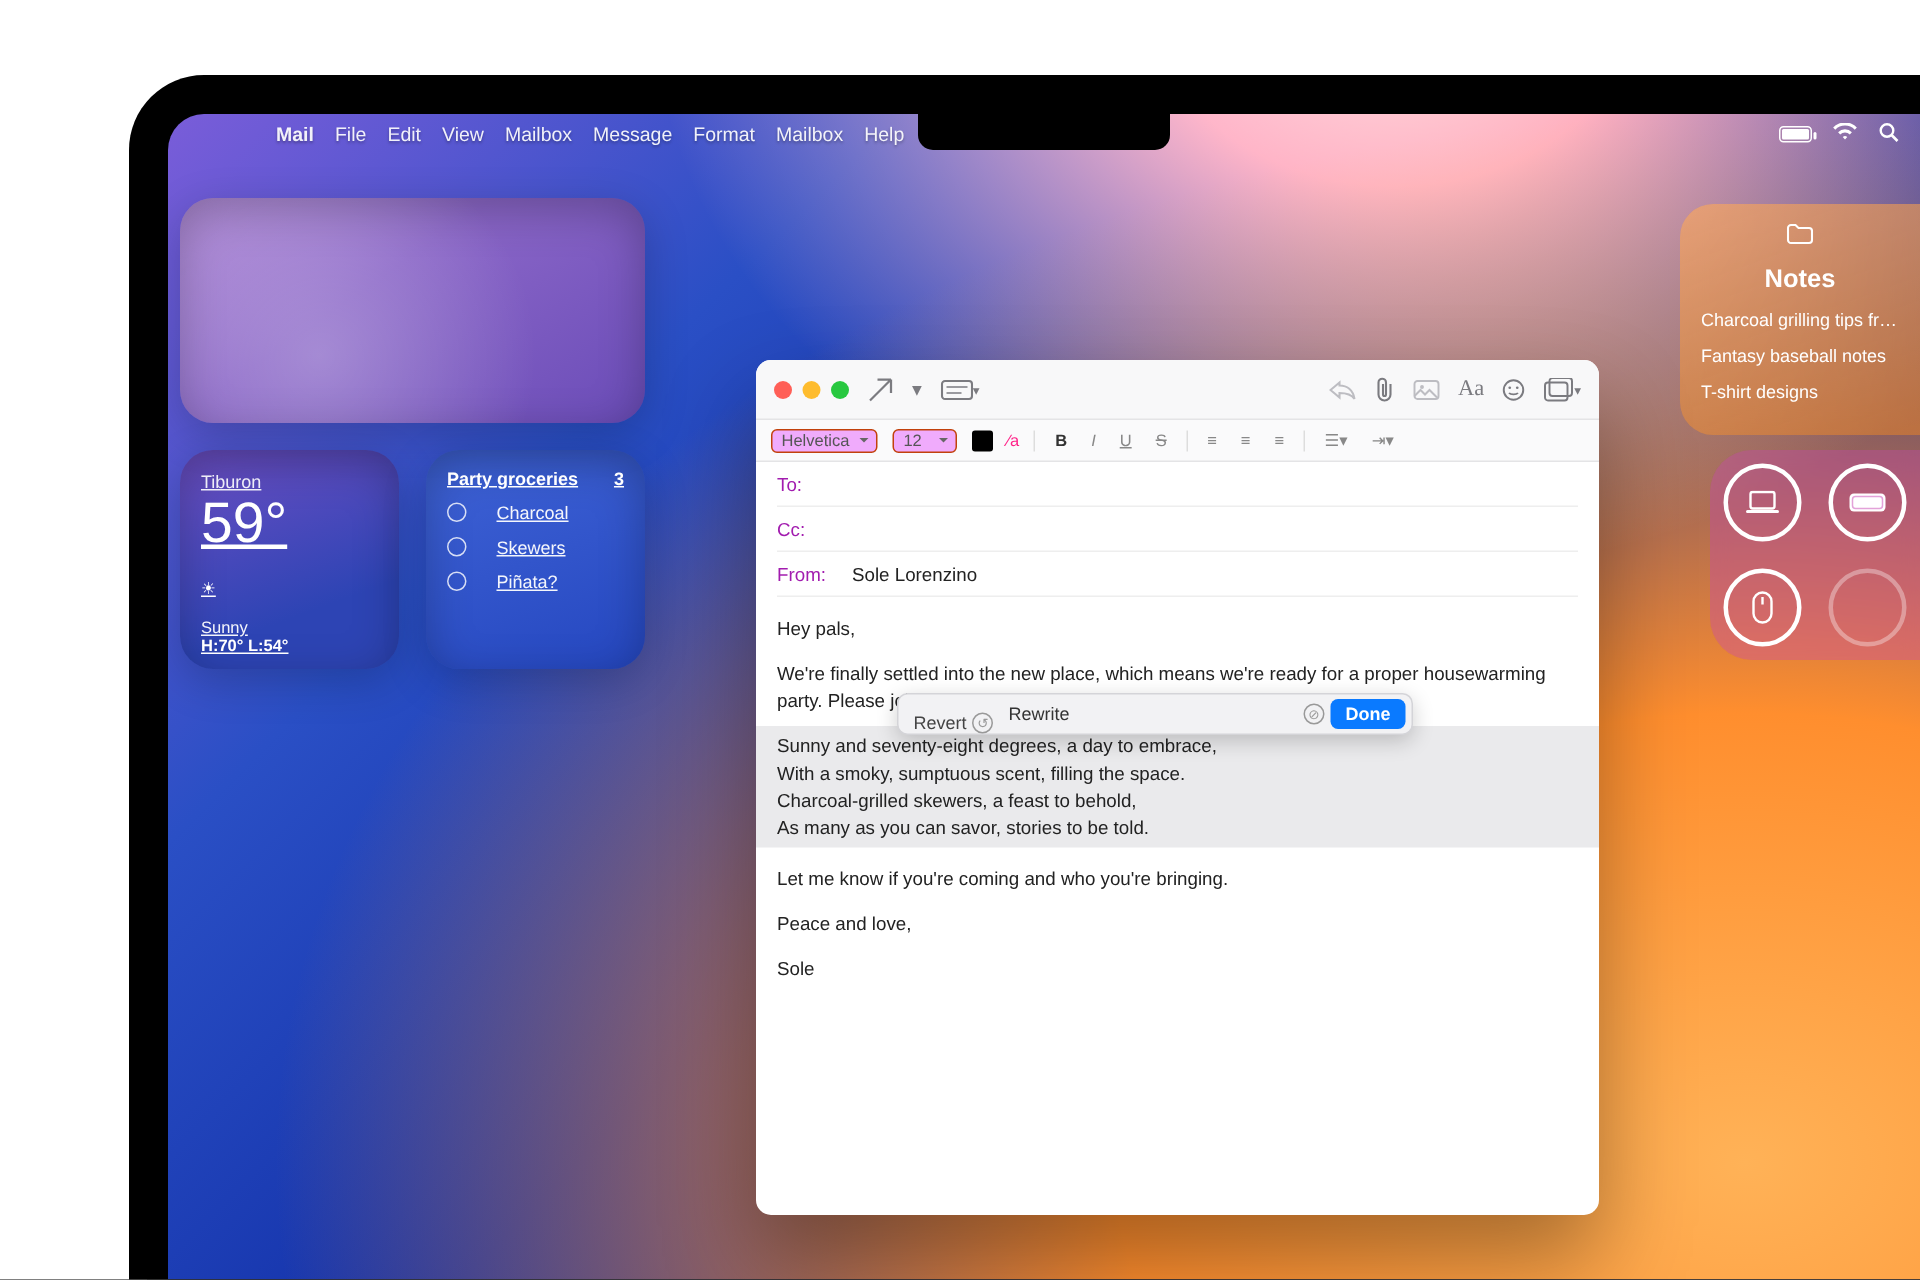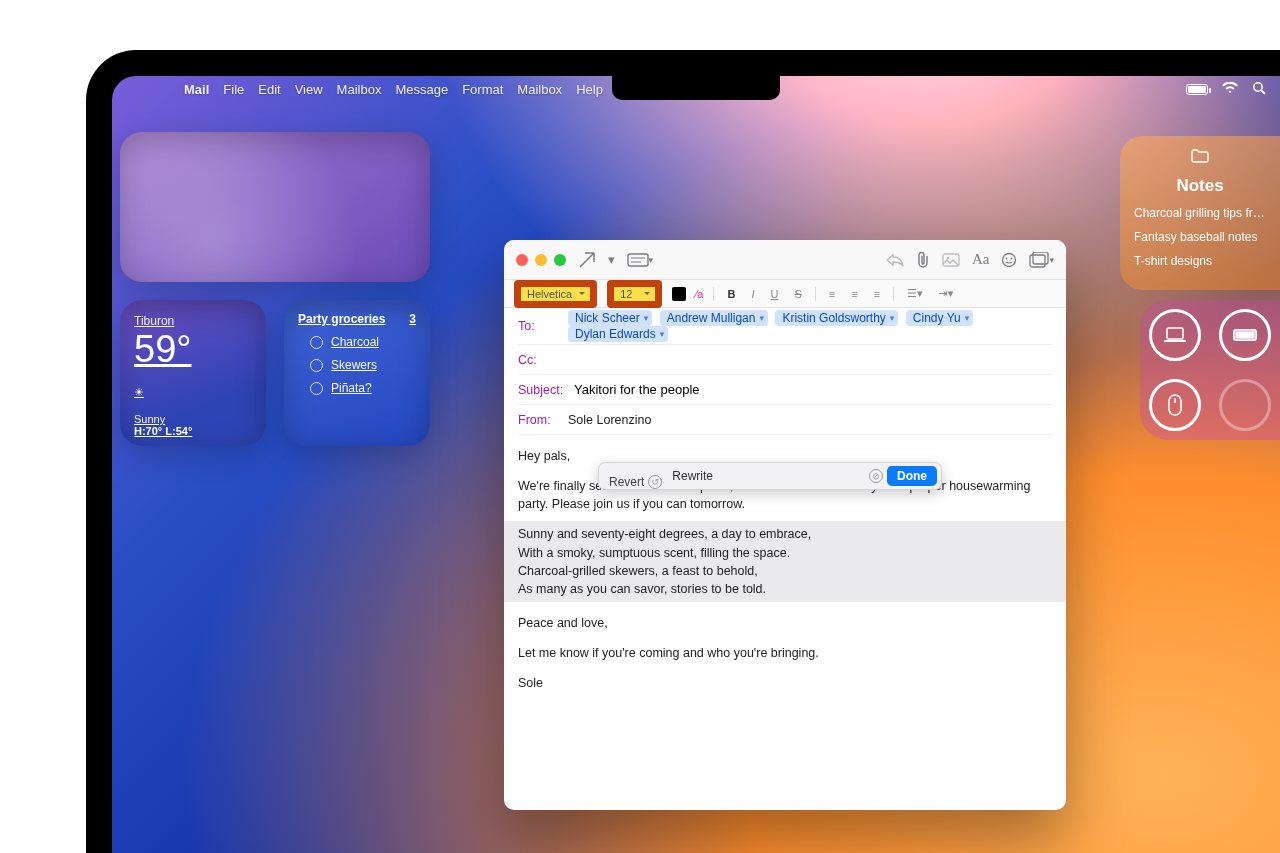--- a/index.html
+++ b/index.html
@@ -46,21 +46,21 @@
 .weather .loc { font-size:12px; opacity:.9; }
 .weather .temp { font-size:38px; font-weight:300; line-height:1; margin-top:2px; }
 .weather .cond { font-size:11px; margin-top:14px; opacity:.95; }
 .weather .hl { font-size:11px; font-weight:600; }
 
 .reminders { width:146px; height:146px; padding:12px 14px;
   background:linear-gradient(160deg,#3f63d6,#2547c0); font-size:12px; }
 .reminders .hdr { display:flex; justify-content:space-between; margin-bottom:8px; }
 .reminders .hdr span { font-weight:600; font-size:12px; }
 .reminders .badge { font-size:22px; font-weight:300; }
-.reminders .itm { display:flex; align-items:flex-end; gap:8px; margin:9px 12px; opacity:.95; }
+.reminders .itm { display:flex; align-items:flex-start; gap:20px; margin:9px 0; opacity:.95; }
 .circle { width:13px; height:13px; border:1.4px solid rgba(255,255,255,.85); border-radius:50%; flex:none; }
 
 
 .notes { position:absolute; right:0; top:60px; width:160px; padding:12px 14px;
   color:#fff; border-top-left-radius:22px; border-bottom-left-radius:22px;
   background:linear-gradient(160deg,rgba(255,170,90,.6),rgba(230,130,40,.55));
   backdrop-filter:blur(8px); font-size:12px; }
 .notes .title { display:flex; align-items:center; gap:8px; font-size:17px; font-weight:600; margin-bottom:10px;flex-direction:column; }
 .notes .line { margin:10px 0; white-space:nowrap; overflow:hidden; text-overflow:ellipsis; }
 
@@ -81,21 +81,21 @@
   font-size:13px; color:#222; overflow:hidden; }
 .toolbar { height:40px; background:#f8f8f9; border-bottom:1px solid #e4e4e6;
   display:flex; align-items:center; padding:0 12px; gap:12px; }
 .traffic { display:flex; gap:7px; }
 .dot { width:12px; height:12px; border-radius:50%; }
 .dot.r{background:#ff5f57;} .dot.y{background:#febc2e;} .dot.g{background:#28c840;}
 .tbtn { color:#7b7b80; display:flex; align-items:center; }
 .toolbar .spacer { flex:1; }
 .fmtbar { height:28px; background:#fafafb; border-bottom:1px solid #e4e4e6;
   display:flex; align-items:center; padding:0 10px; gap:10px; font-size:11px; color:#555; }
-.fsel { background:#fde047; border:7px solid #c2410c; border-radius:4px; padding:1px 18px 1px 6px; position:relative; }
+.fsel { background:#f0abfc; border:1px solid #c2410c; border-radius:4px; padding:1px 18px 1px 6px; position:relative; }
 .fsel::after{content:"";position:absolute;right:5px;top:5px;border:3px solid transparent;border-top-color:#666;}
 .swatch { width:14px; height:14px; background:#000; border-radius:2px; }
 .fbtn { padding:0 3px; color:#888; cursor:default; }
 .fbtn.b{font-weight:700;color:#333;} .fbtn.i{font-style:italic;} .fbtn.u{text-decoration:underline;} .fbtn.s{text-decoration:line-through;}
 .vline{width:1px;height:14px;background:#ddd;}
 
 .headers { padding:0 14px; }
 .hrow { display:flex; align-items:center; min-height:30px; border-bottom:1px solid #eee; font-size:12.5px; }
 .hlabel { width:50px; color:#a21caf; flex:none; }
 .hval { padding:2px 0; }
@@ -292,53 +292,42 @@
         <span class="fbtn">≡</span>
         <span class="fbtn">≡</span>
         <span class="vline"></span>
         <span class="fbtn">☰▾</span>
         <span class="fbtn">⇥▾</span>
       </div>
 
       <div class="headers">
         <div class="hrow">
           <span class="hlabel">To:</span>
-          <span class="hval">
-            <span class="chip">Nick Scheer</span>
-            <span class="chip">Andrew Mulligan</span>
-            <span class="chip">Kristin Goldsworthy</span>
-            <span class="chip">Cindy Yu</span>
-            <span class="chip">Dylan Edwards</span>
-          </span>
         </div>
         <div class="hrow">
           <span class="hlabel">Cc:</span>
           <span class="hval"></span>
-        </div>
-        <div class="hrow subject">
-          <span class="hlabel" style="width:56px">Subject:</span>
-          <input value="Yakitori for the people" style="">
         </div>
         <div class="hrow">
           <span class="hlabel">From:</span>
           <span class="hval">Sole Lorenzino</span>
         </div>
       </div>
 
       <div class="body">
         <p>Hey pals,</p>
         <p>We're finally settled into the new place, which means we're ready for a proper housewarming party. Please join us if you can tomorrow.</p>
         <div class="poem">
           <div>Sunny and seventy-eight degrees, a day to embrace,</div>
           <div>With a smoky, sumptuous scent, filling the space.</div>
           <div>Charcoal-grilled skewers, a feast to behold,</div>
           <div>As many as you can savor, stories to be told.</div>
         </div>
+        <p>Let me know if you're coming and who you're bringing.</p>
         <p>Peace and love,</p>
-        <p>Let me know if you're coming and who you're bringing.</p>
         <p>Sole</p>
       </div>
 
       <div class="rewrite">
         <span class="rbtn">
           <span>Revert</span>
           <span class="ico">↺</span>
         </span>
         <span class="title">Rewrite</span>
         <span class="ico">⊘</span>

